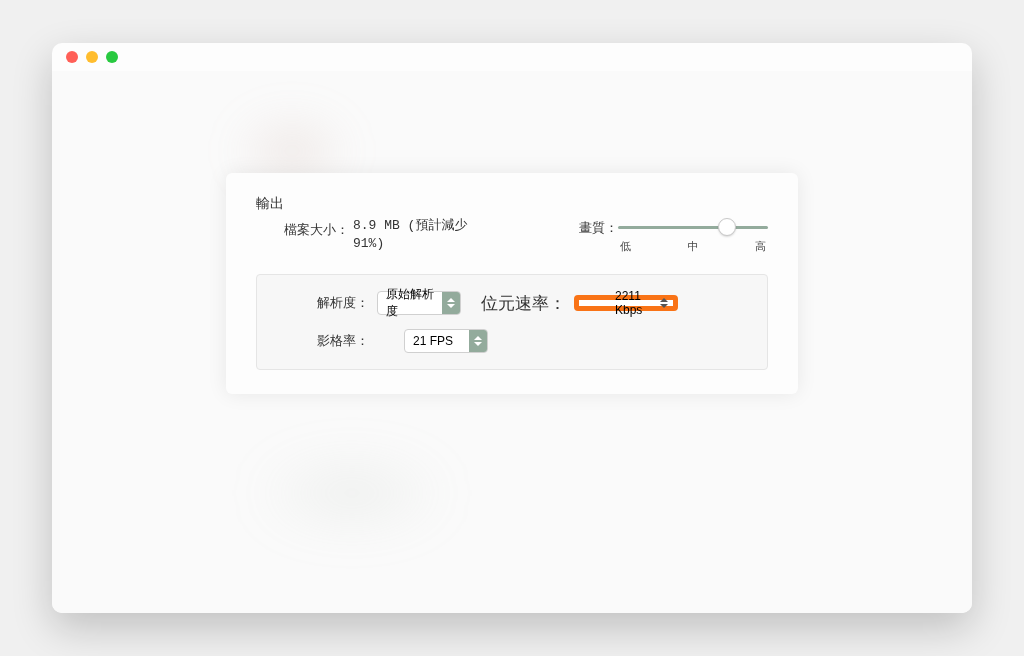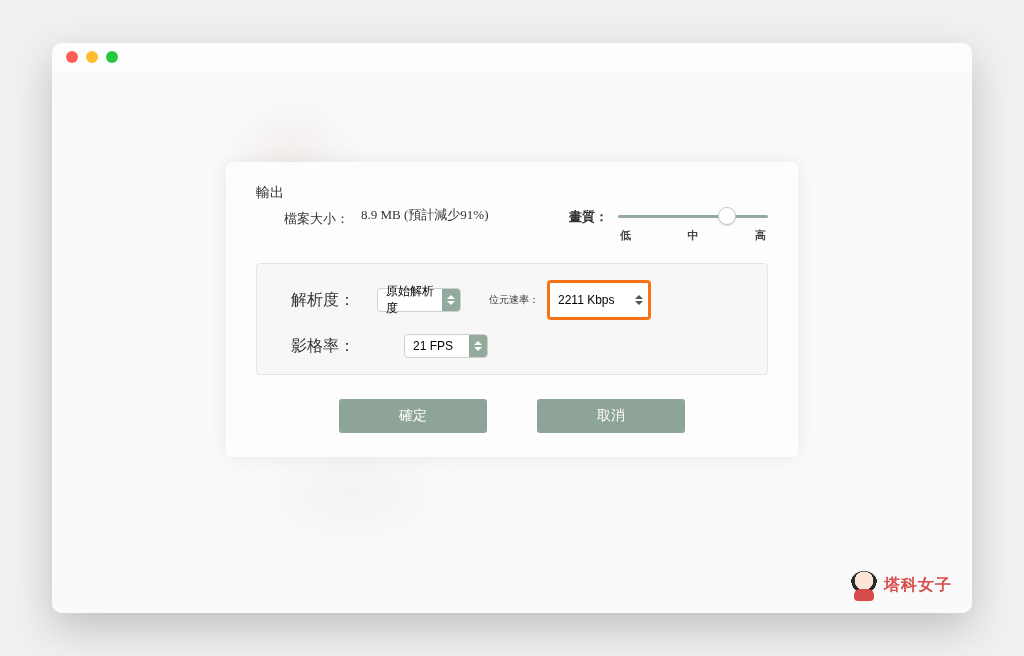--- a/index.html
+++ b/index.html
@@ -73,21 +73,21 @@
       bottom: 80px;
       width: 200px;
       height: 80px;
       background: radial-gradient(ellipse, rgba(180,190,180,0.2), transparent 70%);
       filter: blur(24px);
     }
     
     .panel {
       position: absolute;
       left: 174px;
-      top: 119px;
+      top: 130px;
       width: 572px;
       background: #fdfdfd;
       border-radius: 6px;
       box-shadow: 0 0 20px rgba(0,0,0,0.08);
       padding: 22px 30px 24px 30px;
     }
     
     .section-title {
       font-size: 14px;
       color: #333;
@@ -102,34 +102,32 @@
     }
     
     .fsize-label {
       font-size: 13px;
       color: #333;
       padding-top: 4px;
       margin-left: 28px;
     }
     
     .fsize-value {
-      font-family: Liberation Serif, serif;
+      font-family: Liberation Mono, monospace;
       font-size: 13px;
       color: #333;
-      margin-left: 12px;
+      margin-left: 4px;
       width: 140px;
       line-height: 1.4;
     }
     
     .quality-block {
       margin-left: auto;
       display: flex;
       align-items: flex-start;
-      gap: 10px;
-      font-weight: bold;
     }
     
     .quality-label {
       font-size: 13px;
       color: #333;
       padding-top: 2px;
     }
     
     .slider-wrap {
       width: 150px;
@@ -183,22 +181,22 @@
       margin-bottom: 14px;
     }
     
     .video-row:last-child {
       margin-bottom: 0;
       gap: 27px;
     }
     
     .field-label {
       width: 100px;
-      text-align: center;
-      font-size: 16px;
+      text-align: right;
+      font-size: 13px;
       color: #333;
       padding-right: 8px;
     }
     
     .select-ctl {
       display: flex;
       align-items: center;
       background: #fff;
       border: 1px solid #d0d0d0;
       border-radius: 4px;
@@ -233,35 +231,36 @@
     }
     
     .stepper-btns::after {
       content: '';
       border-left: 4px solid transparent;
       border-right: 4px solid transparent;
       border-top: 4px solid #fff;
     }
     
     .bitrate-label {
-      margin-left: 28px;
-      font-size: 10px;
+      margin-left: 20px;
+      font-size: 17px;
       color: #333;
       padding-right: 8px;
     }
     
     .bitrate-input {
       display: flex;
       align-items: center;
       background: #fff;
-      border: 3px solid #f97316;
+      border: 5px solid #f97316;
       border-radius: 4px;
-      height: 40px;
+      height: 16px;
       width: 104px;
       font-size: 12px;
+      padding-left: 28px;
     }
     
     .bitrate-input .bi-text {
       padding-left: 8px;
       flex: 1;
     }
     
     .plain-stepper {
       width: 14px;
       height: 100%;
@@ -396,25 +395,17 @@
 
       <div class="video-row">
         <span class="field-label">影格率：</span>
         <div class="select-ctl">
           <span class="sel-text">21 FPS</span>
           <div class="stepper-btns"></div>
         </div>
       </div>
     </div>
 
-    <div class="button-row">
-      <button class="btn">確定</button>
-      <button class="btn">取消</button>
-    </div>
 
   </div>
 
-  <div class="brand">
-    <div class="brand-avatar"></div>
-    <span class="brand-text">塔科女子</span>
-  </div>
 
 </div>
 
 </body></html>

